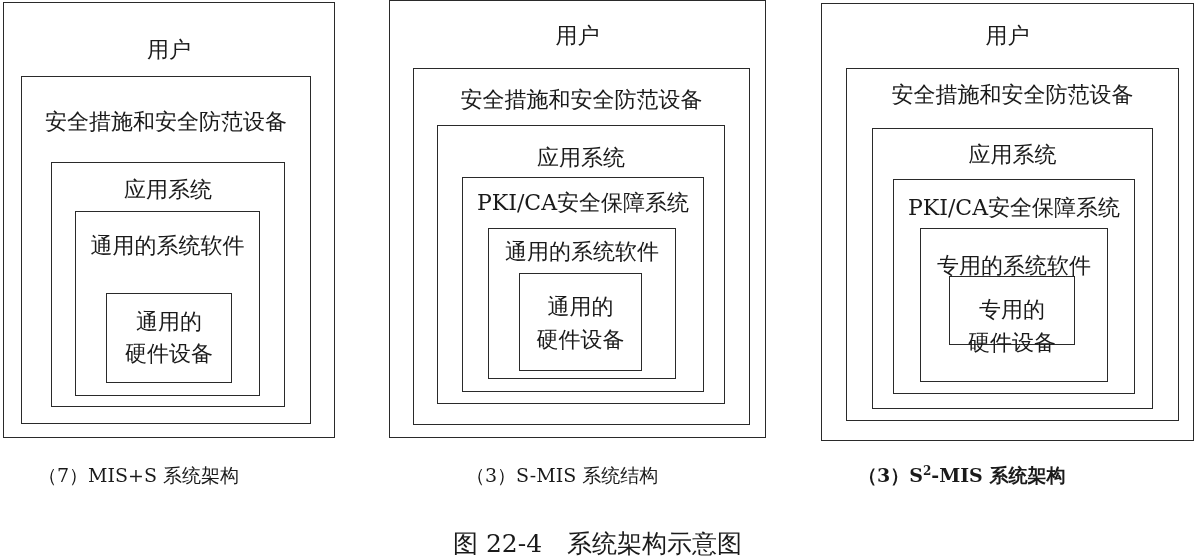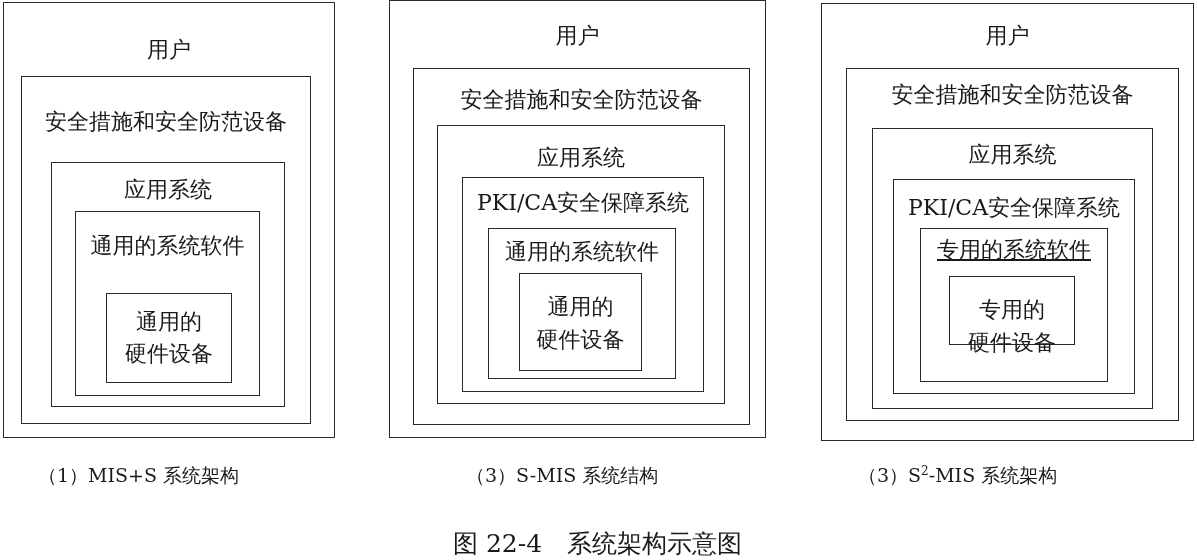--- a/index.html
+++ b/index.html
@@ -24,21 +24,21 @@
 <div class="box" style="left:51px;top:162px;width:234px;height:245px;">
   <div class="lbl" style="top:14px;">应用系统</div>
 </div>
 <div class="box" style="left:75px;top:211px;width:185px;height:185px;">
   <div class="lbl" style="top:21px;">通用的系统软件</div>
 </div>
 <div class="box" style="left:106px;top:293px;width:126px;height:90px;">
   <div class="hw-lbl" style="top:12px;">通用的</div>
   <div class="hw-lbl" style="top:44px;">硬件设备</div>
 </div>
-<div class="caption" style="left:38px;top:463px;">（1）MIS+S 系统架构</div>
+<div class="caption" style="left:38px;top:463px;">（7）MIS+S 系统架构</div>
 
 <div class="box" style="left:389px;top:0px;width:377px;height:438px;">
   <div class="lbl" style="top:22px;">用户</div>
 </div>
 <div class="box" style="left:413px;top:68px;width:337px;height:357px;">
   <div class="lbl" style="top:18px;">安全措施和安全防范设备</div>
 </div>
 <div class="box" style="left:437px;top:125px;width:288px;height:279px;">
   <div class="lbl" style="top:19px;">应用系统</div>
 </div>
@@ -60,23 +60,23 @@
 <div class="box" style="left:846px;top:68px;width:333px;height:353px;">
   <div class="lbl" style="top:13px;">安全措施和安全防范设备</div>
 </div>
 <div class="box" style="left:872px;top:128px;width:281px;height:281px;">
   <div class="lbl" style="top:13px;">应用系统</div>
 </div>
 <div class="box" style="left:893px;top:179px;width:242px;height:215px;">
   <div class="lbl" style="top:15px;">PKI/CA安全保障系统</div>
 </div>
 <div class="box" style="left:920px;top:228px;width:188px;height:154px;">
-  <div class="lbl" style="top:8px;text-decoration:underline;">专用的系统软件</div>
+  <div class="lbl" style="top:24px;">专用的系统软件</div>
 </div>
 <div class="box" style="left:949px;top:276px;width:126px;height:69px;">
   <div class="hw-lbl" style="top:17px;">专用的</div>
   <div class="hw-lbl" style="top:50px;">硬件设备</div>
 </div>
-<div class="caption" style="left:858px;top:463px;">
+<div class="caption" style="left:858px;top:463px;font-weight:bold;">
   <span>（3）S</span><sup>2</sup><span>-MIS 系统架构</span>
 </div>
 
 <div class="fig-title" style="left:453px;top:527px;">图 22-4　系统架构示意图</div>
 
 </body></html>

